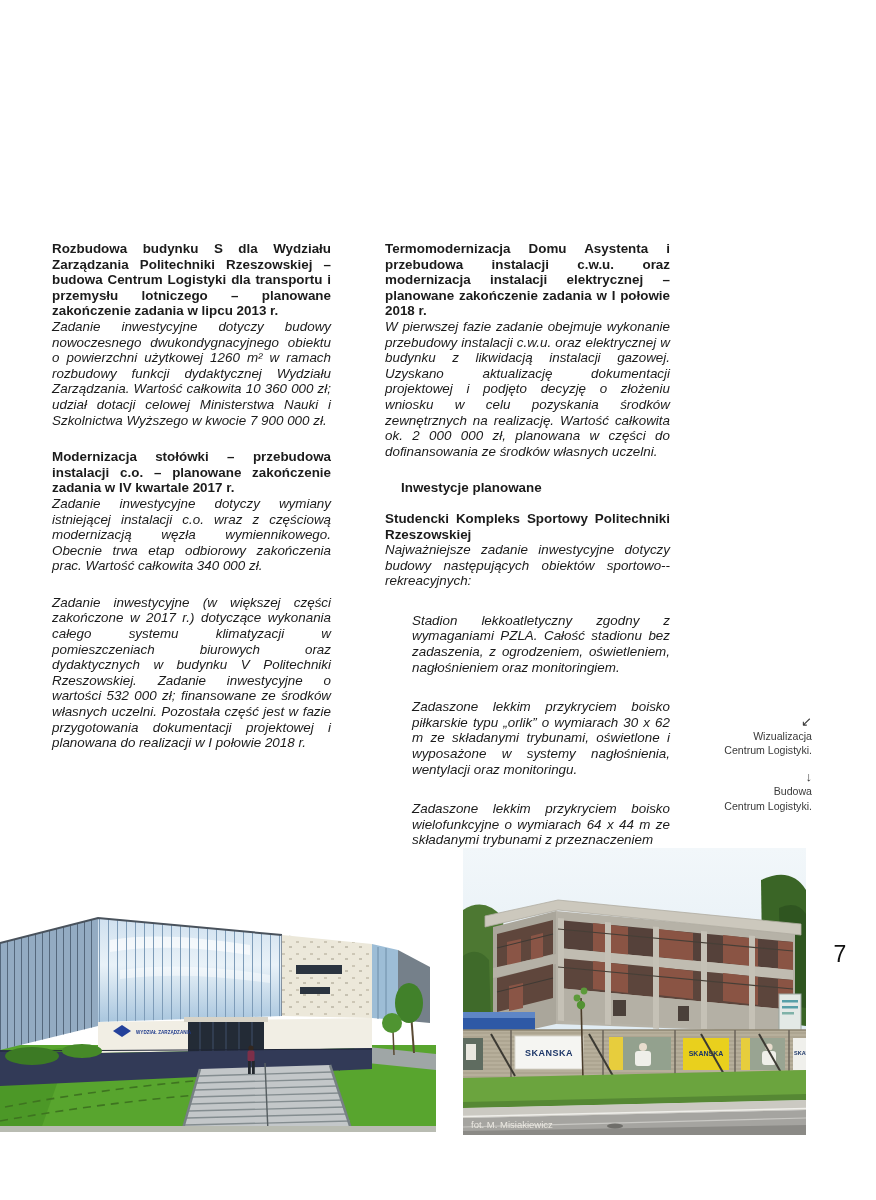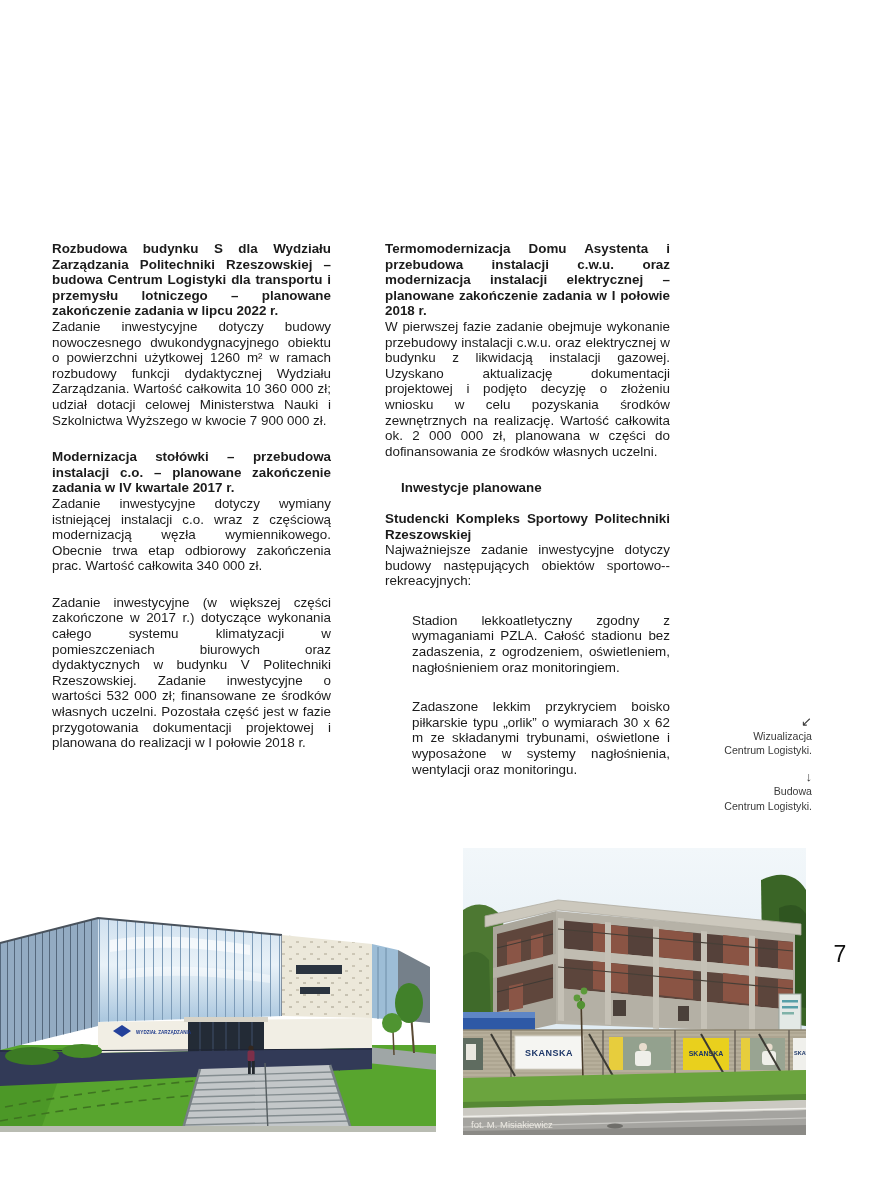--- a/index.html
+++ b/index.html
@@ -5,21 +5,21 @@
   html,body { margin:0; padding:0; background:#e9e9e9; }
   .page {
     position:relative; width:876px; height:1200px; margin:0 auto;
     background:#ffffff; overflow:hidden;
     font-family:"Liberation Sans", sans-serif; color:#1b1b1b;
   }
   .col { position:absolute; font-size:13.4px; line-height:15.6px; text-align:justify; }
   .col-left  { left:52px;  top:241px; width:279px; }
   .col-right { left:385px; top:241px; width:285px; }
   .block-heading { font-weight:bold; margin:0; }
-  .block-body { margin:0; }
+  .block-body { margin:0;font-style:italic; }
   .block { margin:0 0 21px 0; }
   .section-title { font-weight:bold; margin:16px 0 15px 16px; }
   .list-item { margin-top:24px; padding-left:27px; }
   .margin-captions {
     position:absolute; right:64px; top:714px; width:150px;
     text-align:right; font-size:10.6px; line-height:14.2px; color:#3a3a3a;
   }
   .caption + .caption { margin-top:12px; }
   .caption-arrow { font-size:13px; line-height:15px; display:block; }
   .page-number {
@@ -30,21 +30,21 @@
   .photo-left  { left:0;   top:855px; }
   .photo-right { left:463px; top:848px; }
 </style>
 </head>
 <body>
 
 <div class="page">
 
   <div class="col col-left">
     <div class="block">
-      <p class="block-heading">Rozbudowa budynku S dla Wydziału Zarządzania Politechniki Rzeszowskiej – budowa Centrum Logistyki dla transportu i przemysłu lotniczego – planowane zakończenie zadania w lipcu 2022 r.</p>
+      <p class="block-heading">Rozbudowa budynku S dla Wydziału Zarządzania Politechniki Rzeszowskiej – budowa Centrum Logistyki dla transportu i przemysłu lotniczego – planowane zakończenie zadania w lipcu 2013 r.</p>
       <p class="block-body">Zadanie inwestycyjne dotyczy budowy nowoczesnego dwukondygnacyjnego obiektu o powierzchni użytkowej 1260 m² w ramach rozbudowy funkcji dydaktycznej Wydziału Zarządzania. Wartość całkowita 10 360 000 zł; udział dotacji celowej Ministerstwa Nauki i Szkolnictwa Wyższego w kwocie 7 900 000 zł.</p>
     </div>
     <div class="block">
       <p class="block-heading">Modernizacja stołówki – przebudowa instalacji c.o. – planowane zakończenie zadania w IV kwartale 2017 r.</p>
       <p class="block-body">Zadanie inwestycyjne dotyczy wymiany istniejącej instalacji c.o. wraz z częściową modernizacją węzła wymiennikowego. Obecnie trwa etap odbiorowy zakończenia prac. Wartość całkowita 340 000 zł.</p>
     </div>
     <div class="block">
       <p class="block-body">Zadanie inwestycyjne (w większej części zakończone w 2017 r.) dotyczące wykonania całego systemu klimatyzacji w pomieszczeniach biurowych oraz dydaktycznych w budynku V Politechniki Rzeszowskiej. Zadanie inwestycyjne o wartości 532 000 zł; finansowane ze środków własnych uczelni. Pozostała część jest w fazie przygotowania dokumentacji projektowej i planowana do realizacji w I połowie 2018 r.</p>
     </div>
   </div>
@@ -54,20 +54,21 @@
       <p class="block-heading">Termomodernizacja Domu Asystenta i przebudowa instalacji c.w.u. oraz modernizacja instalacji elektrycznej – planowane zakończenie zadania w I połowie 2018 r.</p>
       <p class="block-body">W pierwszej fazie zadanie obejmuje wykonanie przebudowy instalacji c.w.u. oraz elektrycznej w budynku z likwidacją instalacji gazowej. Uzyskano aktualizację dokumentacji projektowej i podjęto decyzję o złożeniu wniosku w celu pozyskania środków zewnętrznych na realizację. Wartość całkowita ok. 2 000 000 zł, planowana w części do dofinansowania ze środków własnych uczelni.</p>
     </div>
     <p class="section-title">Inwestycje planowane</p>
     <div class="block" style="margin-bottom:8px">
       <p class="block-heading">Studencki Kompleks Sportowy Politechniki Rzeszowskiej</p>
       <p class="block-body">Najważniejsze zadanie inwestycyjne dotyczy budowy następujących obiektów sportowo--rekreacyjnych:</p>
     </div>
     <p class="block-body list-item">Stadion lekkoatletyczny zgodny z wymaganiami PZLA. Całość stadionu bez zadaszenia, z ogrodzeniem, oświetleniem, nagłośnieniem oraz monitoringiem.</p>
     <p class="block-body list-item">Zadaszone lekkim przykryciem boisko piłkarskie typu „orlik” o wymiarach 30 x 62 m ze składanymi trybunami, oświetlone i wyposażone w systemy nagłośnienia, wentylacji oraz monitoringu.</p>
+    <p class="block-body list-item">Zadaszone lekkim przykryciem boisko wielofunkcyjne o wymiarach 64 x 44 m ze składanymi trybunami z przeznaczeniem</p>
   </div>
 
   <div class="margin-captions">
     <div class="caption">
       <span class="caption-arrow">↙</span>
       <span>Wizualizacja</span><br>
       <span>Centrum Logistyki.</span>
     </div>
     <div class="caption">
       <span class="caption-arrow">↓</span>

